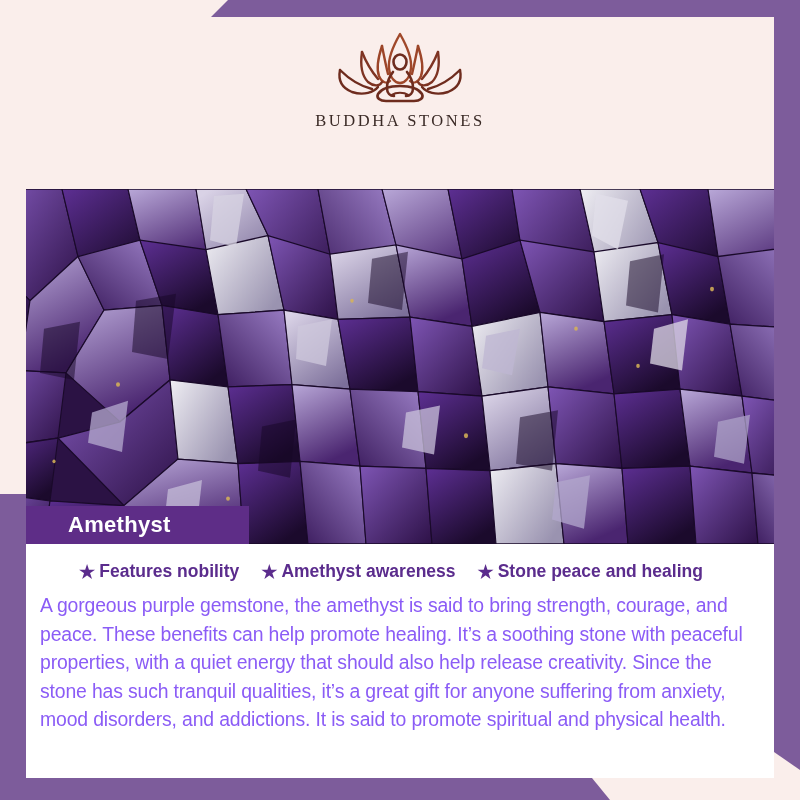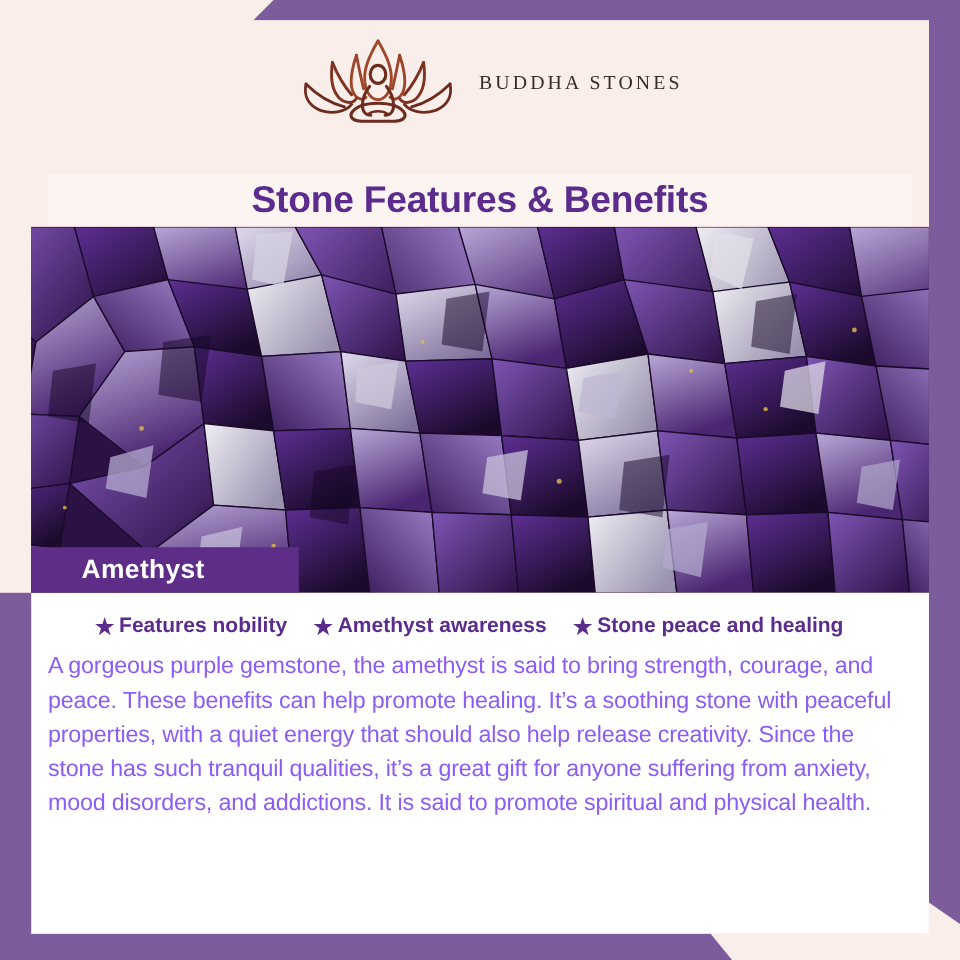--- a/index.html
+++ b/index.html
@@ -86,21 +86,21 @@
     height: 172px;
     background: #faeeeb;
     display: flex;
     flex-direction: column;
     align-items: center;
     justify-content: flex-start;
   }
   .logo-wrap {
     margin-top: 9px;
     display: flex;
-    flex-direction: row;
+    flex-direction: column;
     align-items: center;
   }
   .logo-mark {
     width: 168px;
     height: 82px;
     display: block;
   }
   .logo-word {
     margin-top: 3px;
     font-family: "Liberation Serif", serif;
@@ -126,23 +126,23 @@
     font-weight: bold;
     color: #5b2c8d;
     letter-spacing: -0.2px;
     font-family: "Liberation Sans", sans-serif;
   }
 
   
   .hero {
     position: relative;
     width: 748px;
-    height: 305px;
+    height: 355px;
     overflow: hidden;
-    background: #f9a8d4;
+    background: #b91c1c;
     margin-left: -26px;
     width: 800px;
   }
   .hero-canvas {
     position: absolute;
     inset: 0;
     width: 100%;
     height: 100%;
     display: block;
   }
@@ -249,23 +249,20 @@
             <path d="M91 46 C 95 51, 97 57, 97 62 C 97 67, 94 70, 90 70" stroke="#6e2c1e" stroke-width="2.6"></path>
 
             <path d="M62 68 C 66 62, 74 60, 84 60 C 94 60, 102 62, 106 68 C 108 72, 104 75, 98 75 L 70 75 C 64 75, 60 72, 62 68 Z" stroke="#6e2c1e" stroke-width="2.6"></path>
 
             <path d="M76 69 C 80 66, 88 66, 92 69" stroke="#6e2c1e" stroke-width="2.2"></path>
           </g>
         </svg>
         <div class="logo-word">BUDDHA STONES</div>
       </div>
 
-      <div class="title-band">
-        <h1>Stone Features &amp; Benefits</h1>
-      </div>
     </div>
 
     <div class="hero">
       <svg class="hero-canvas" viewBox="0 0 800 305" preserveAspectRatio="none">
         <defs>
           <linearGradient id="gA" x1="0" y1="0" x2="0.4" y2="1">
             <stop offset="0" stop-color="#b9a8d8"></stop>
               <stop offset="1" stop-color="#4a2570"></stop>
           </linearGradient>
           <linearGradient id="gB" x1="0" y1="0" x2="1" y2="1">

